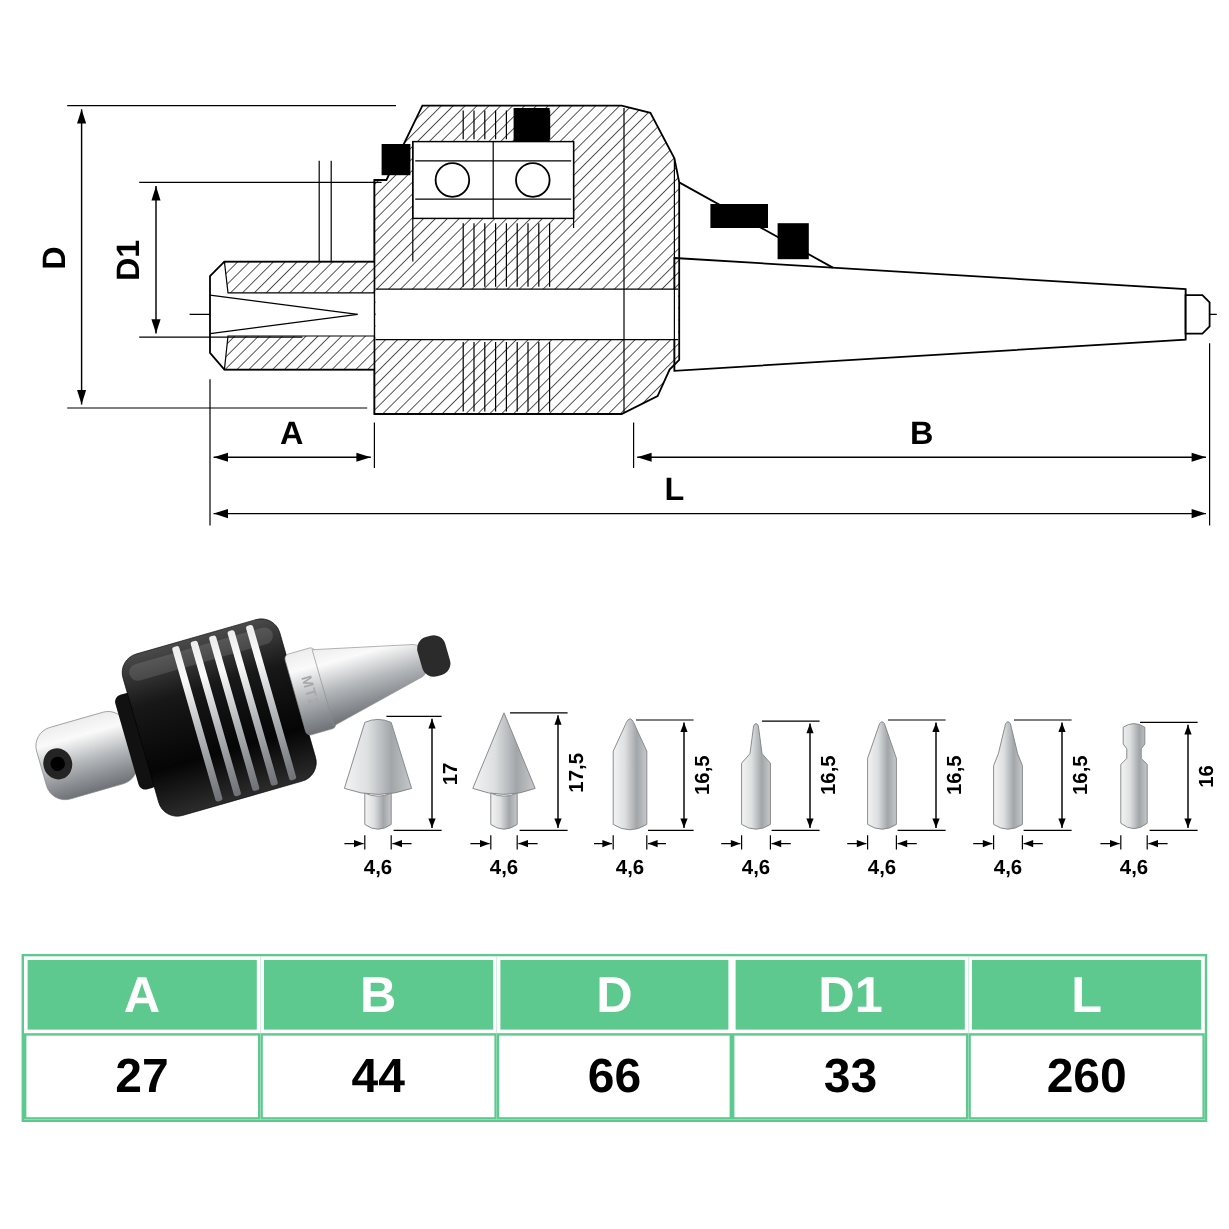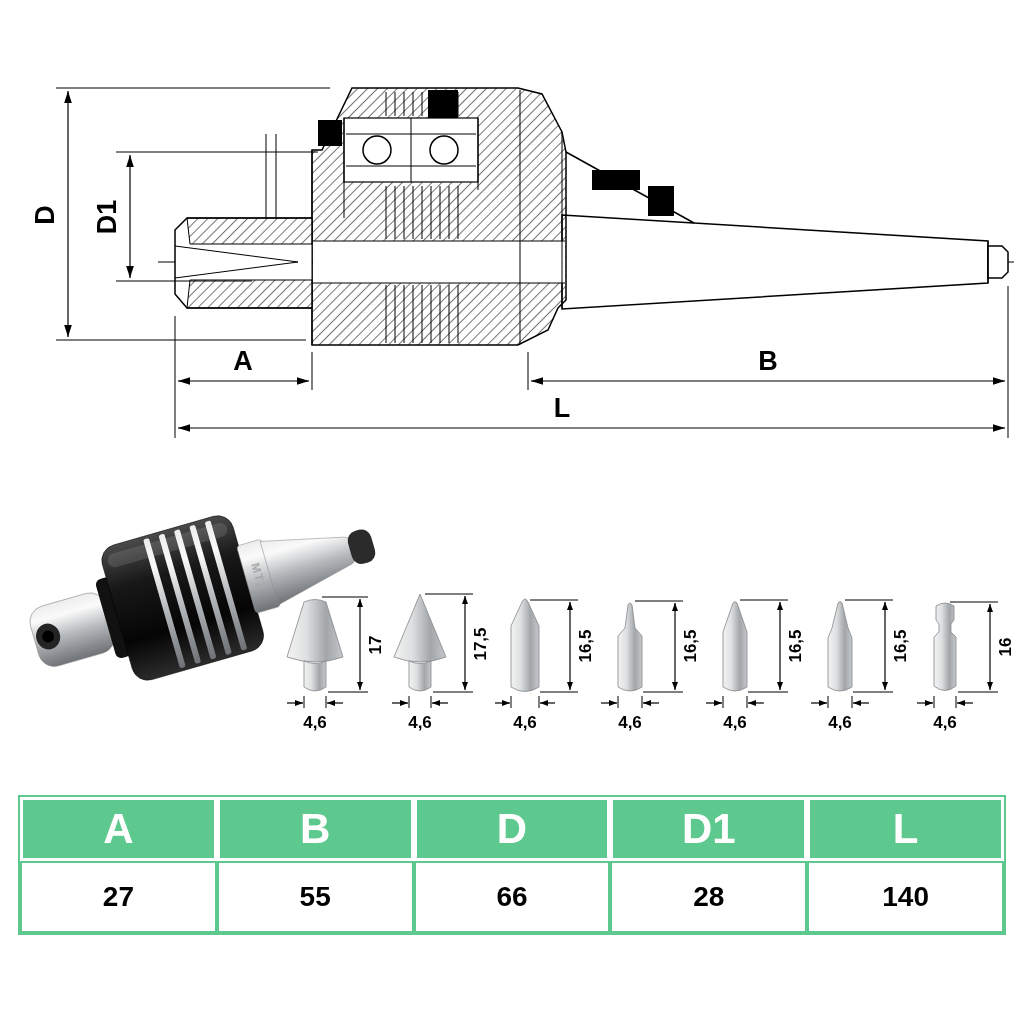--- a/index.html
+++ b/index.html
@@ -26,21 +26,21 @@
     border-collapse:separate; border-spacing:0; table-layout:fixed;
     border:2px solid #5ec98f;
   }
   .spec-table th {
     height:64px; background:#5ec98f; color:#fff;
     font-size:42px; font-weight:bold; text-align:center;
     border:3px solid #fff;
   }
   .spec-table td {
     height:72px; background:#fff; color:#000;
-    font-size:28px; font-weight:bold; text-align:center;
+    font-size:40px; font-weight:bold; text-align:center;
     border:2px solid #5ec98f;
   }
 </style>
 </head>
 <body>
 
 <svg width="0" height="0" style="position:absolute" aria-hidden="true">
   <defs>
     <marker id="ah" markerWidth="14" markerHeight="10" refX="13" refY="5" orient="auto-start-reverse" markerUnits="userSpaceOnUse">
       <path d="M13,5 L1,1.2 L1,8.8 Z" fill="#000"></path>
@@ -359,19 +359,19 @@
       <th>A</th>
       <th>B</th>
       <th>D</th>
       <th>D1</th>
       <th>L</th>
     </tr>
   </thead>
   <tbody>
     <tr>
       <td>27</td>
-      <td>55</td>
+      <td>44</td>
       <td>66</td>
-      <td>28</td>
-      <td>140</td>
+      <td>33</td>
+      <td>260</td>
     </tr>
   </tbody>
 </table>
 
 </body></html>

